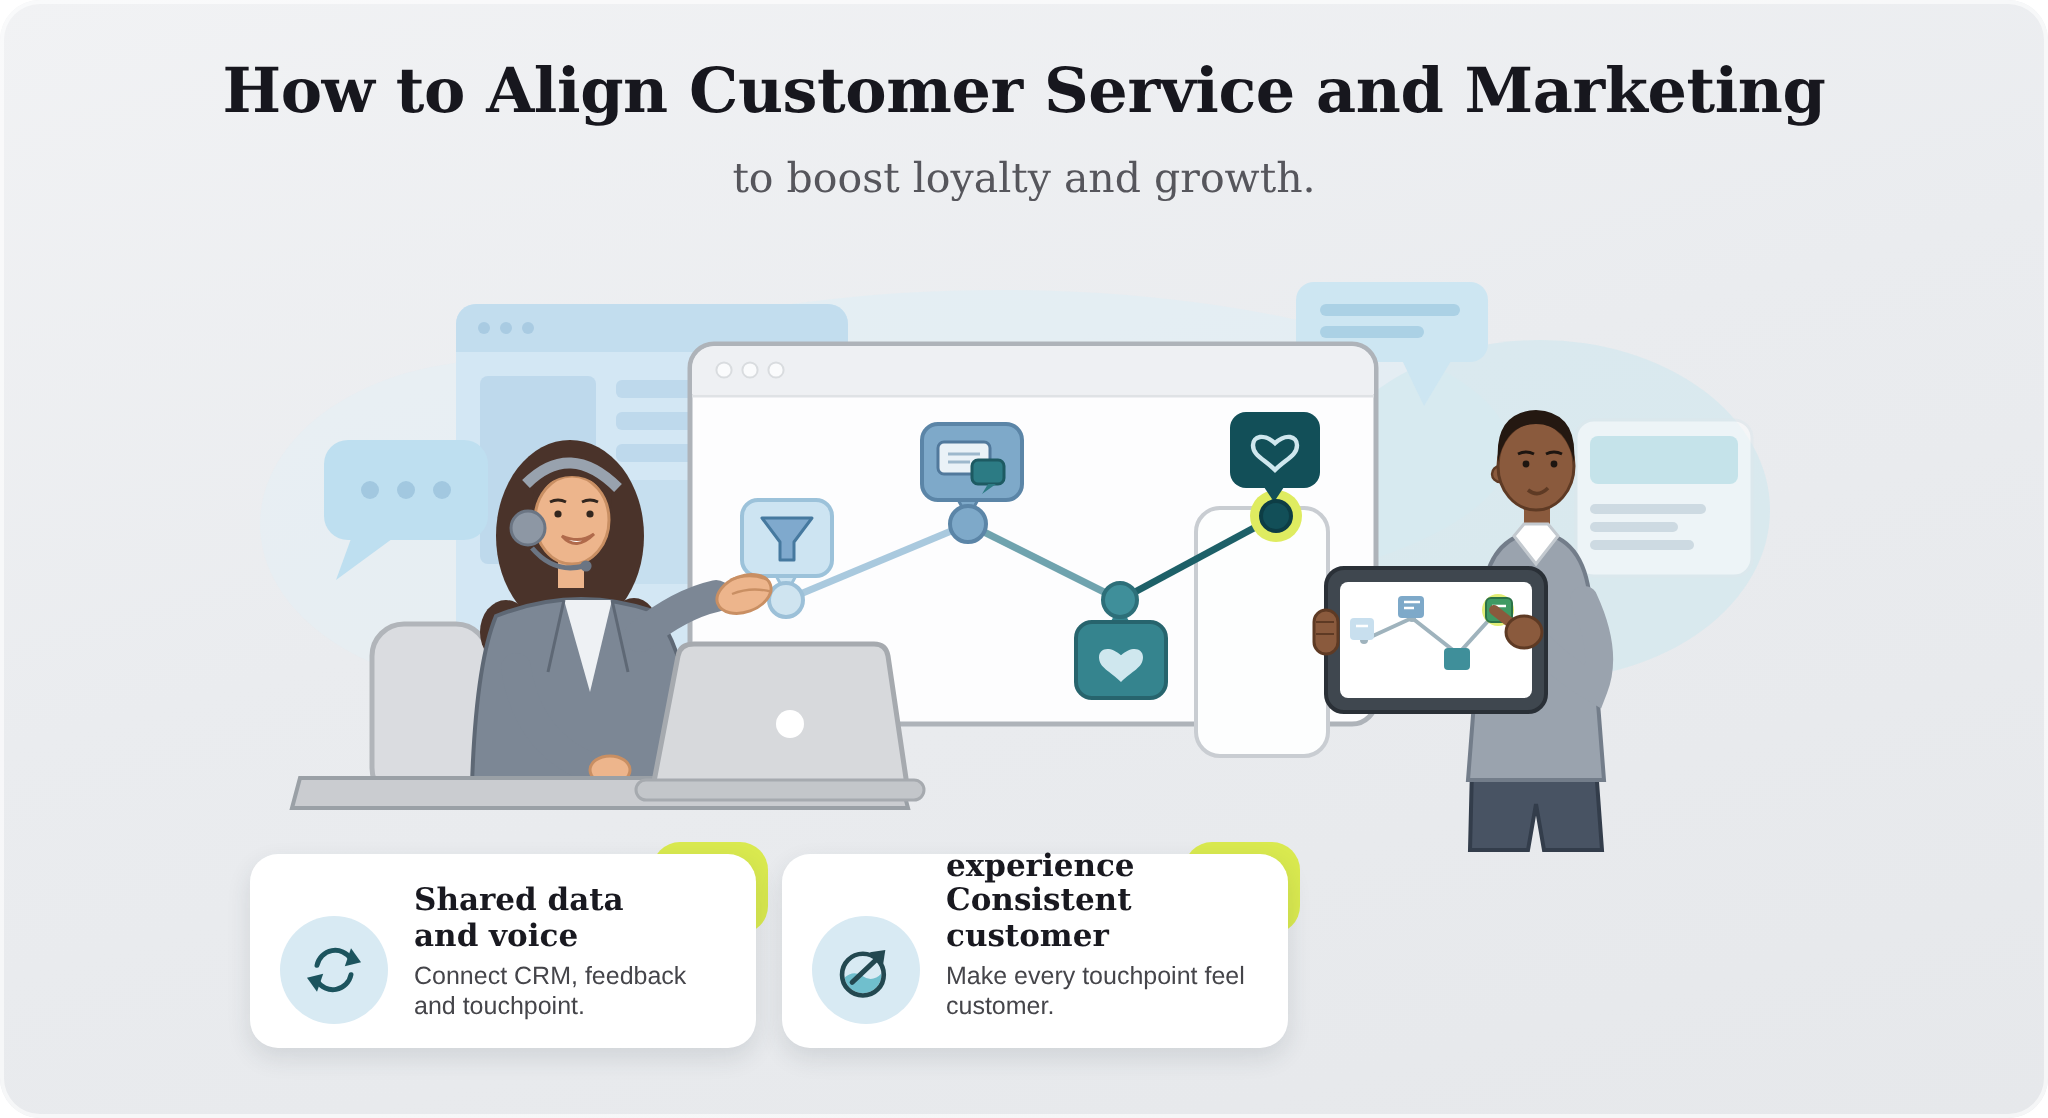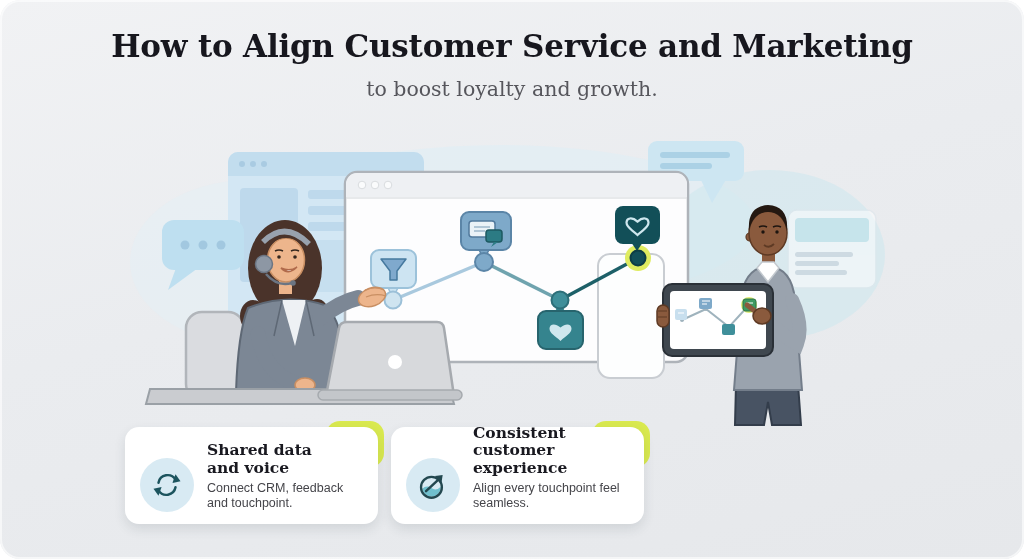--- a/index.html
+++ b/index.html
@@ -259,23 +259,23 @@
             <g clip-path="url(#trendClip)">
               <path d="M6 29 Q13 21 20 26 Q27 31 34 22 L34 40 L6 40 Z" fill="#70bfcd"></path>
             </g>
             <circle cx="20" cy="25" r="13.5" fill="none" stroke="#234850" stroke-width="3"></circle>
             <path d="M13 30 L30 14" stroke="#234850" stroke-width="3.2" stroke-linecap="round"></path>
             <path d="M24.5 10.5 L34.5 9 L33 19 Z" fill="#234850"></path>
           </svg>
         </div>
         <div class="card-text">
           <div class="card-title">
+            <span>experience</span>
             <span>Consistent customer</span>
-            <span>experience</span>
           </div>
-          <div class="card-desc">Align every touchpoint feel seamless.</div>
+          <div class="card-desc">Make every touchpoint feel customer.</div>
         </div>
       </div>
     </div>
 
 
   </div>
 </div>
 
 </body></html>

